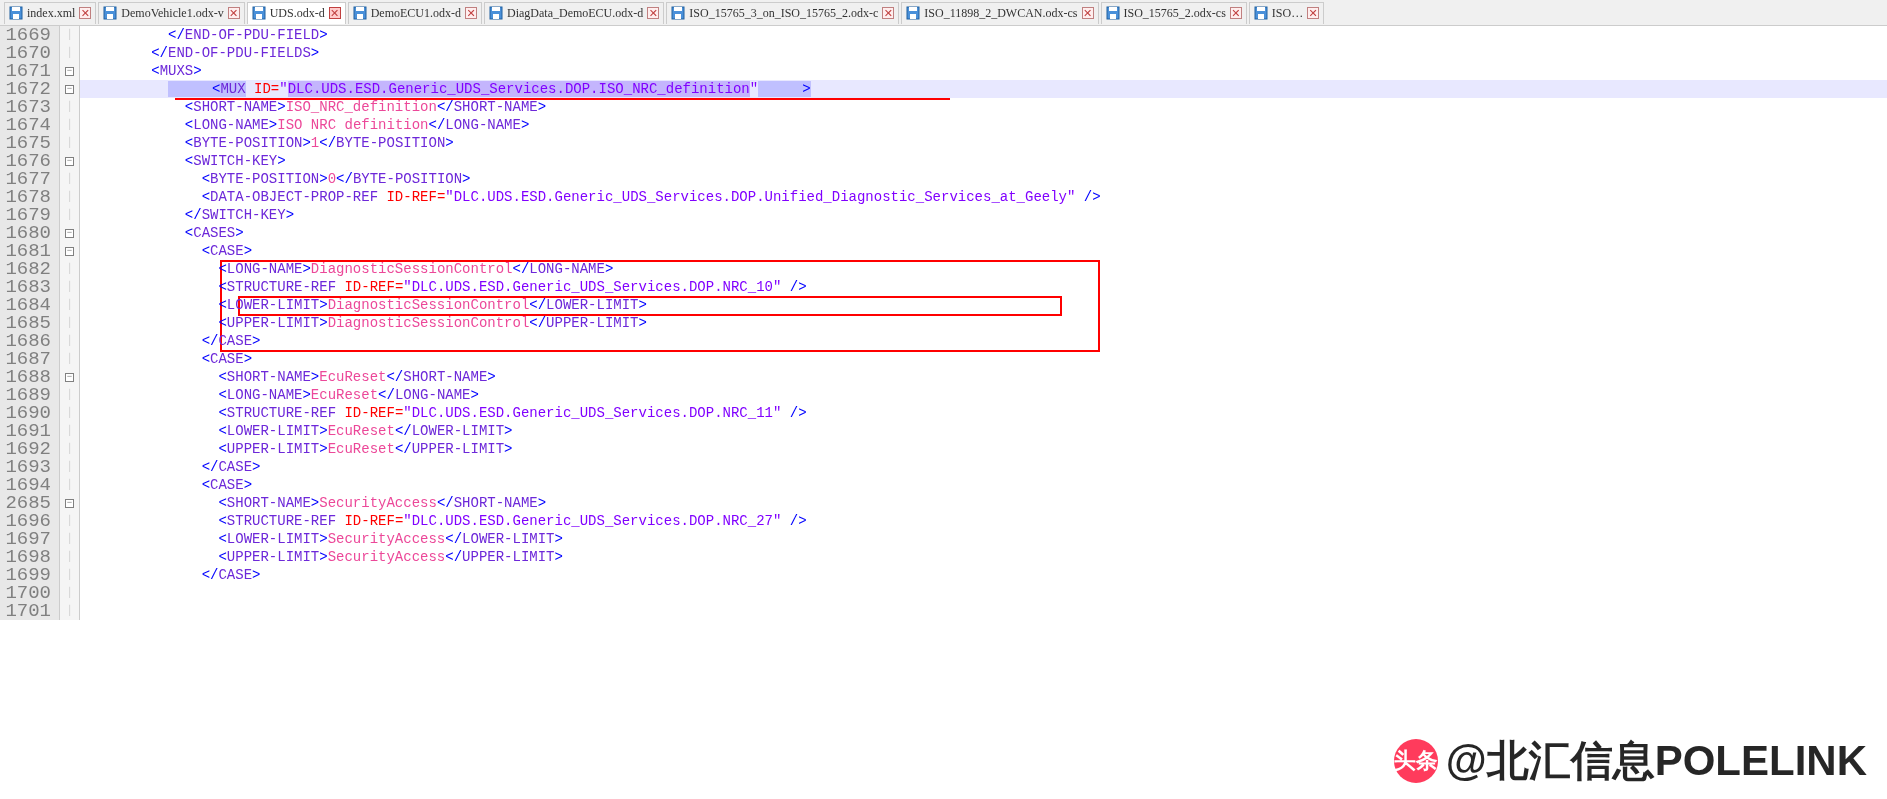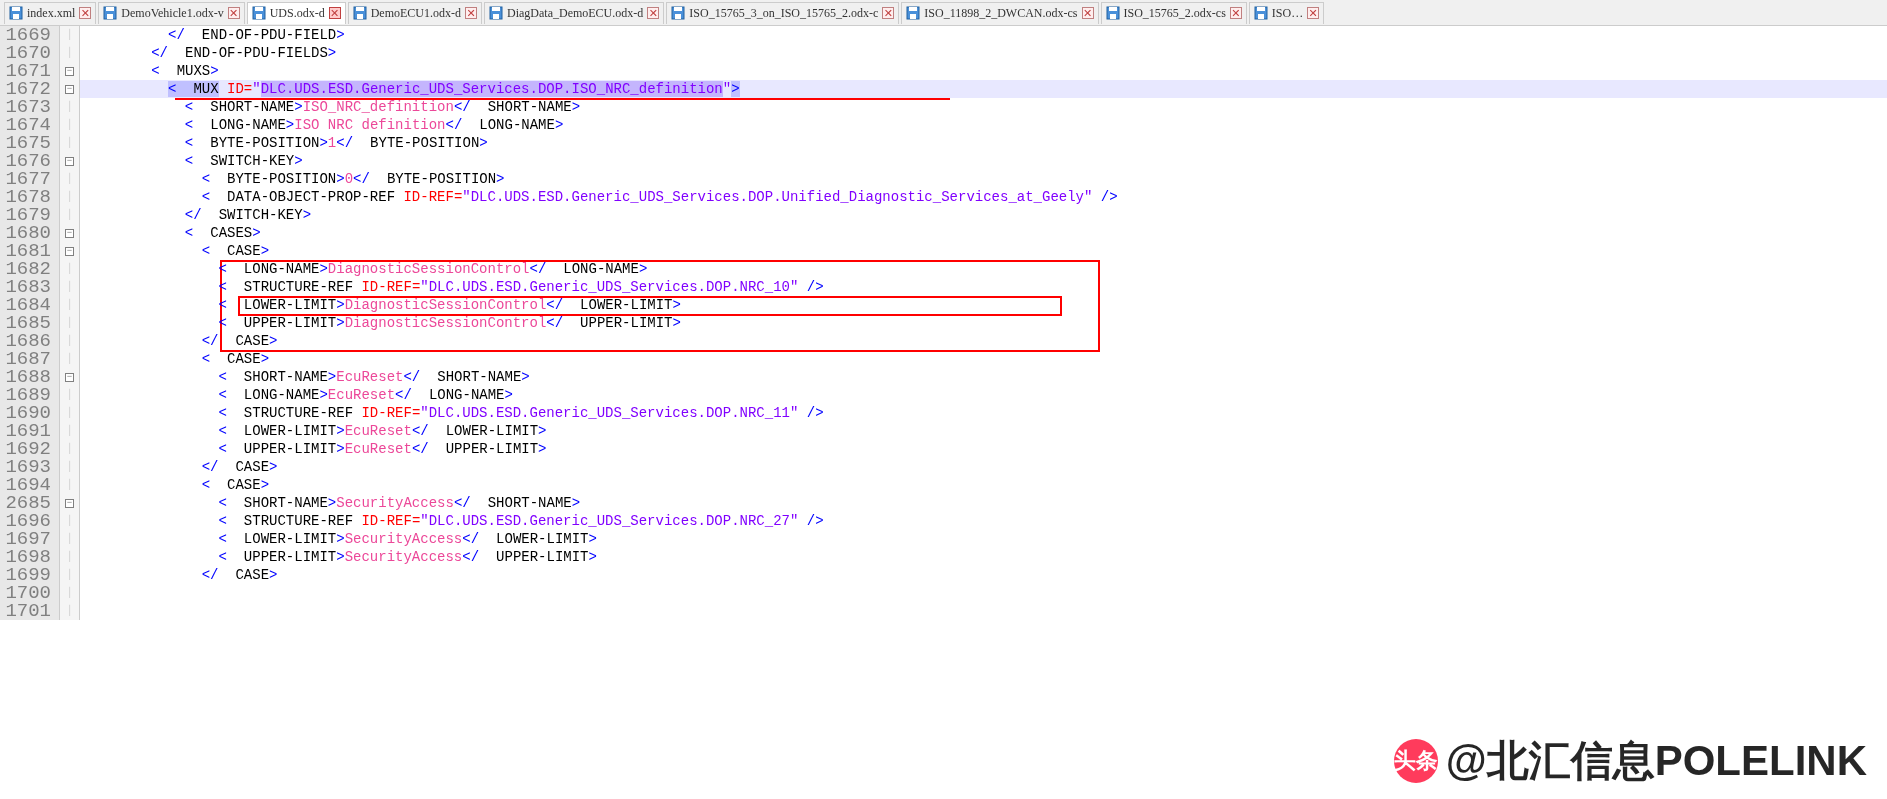--- a/index.html
+++ b/index.html
@@ -130,35 +130,35 @@
   white-space: pre;
   padding-left: 4px;
   position: relative;
 }
 .hl-line {
   background: #e8e8ff;
 }
 
 
 .br { color: #0000ff; } 
-.tag { color: #000000; margin-left: 17px; } 
+.tag { color: #6d28d9; } 
 .attr { color: #ff0000; } 
 .eq { color: #ff0000; }
 .str { color: #8000ff; } 
 .txt { color: #ec4899; font-weight: normal; }
 
 
 .red-box {
   border: 2px solid #ff0000;
   position: absolute;
   pointer-events: none;
 }
 
 
-.sel-bg { background: #c0c0ff; }
+.sel-bg { background: #c0c0ff; padding-left: 44px; }
 .sel-id-bg { background: #c4b5fd; }
 
 .watermark {
   position: absolute;
   right: 20px;
   bottom: 10px;
   font-family: sans-serif;
   font-size: 42px;
   font-weight: bold;
   color: rgba(0,0,0,0.85);

